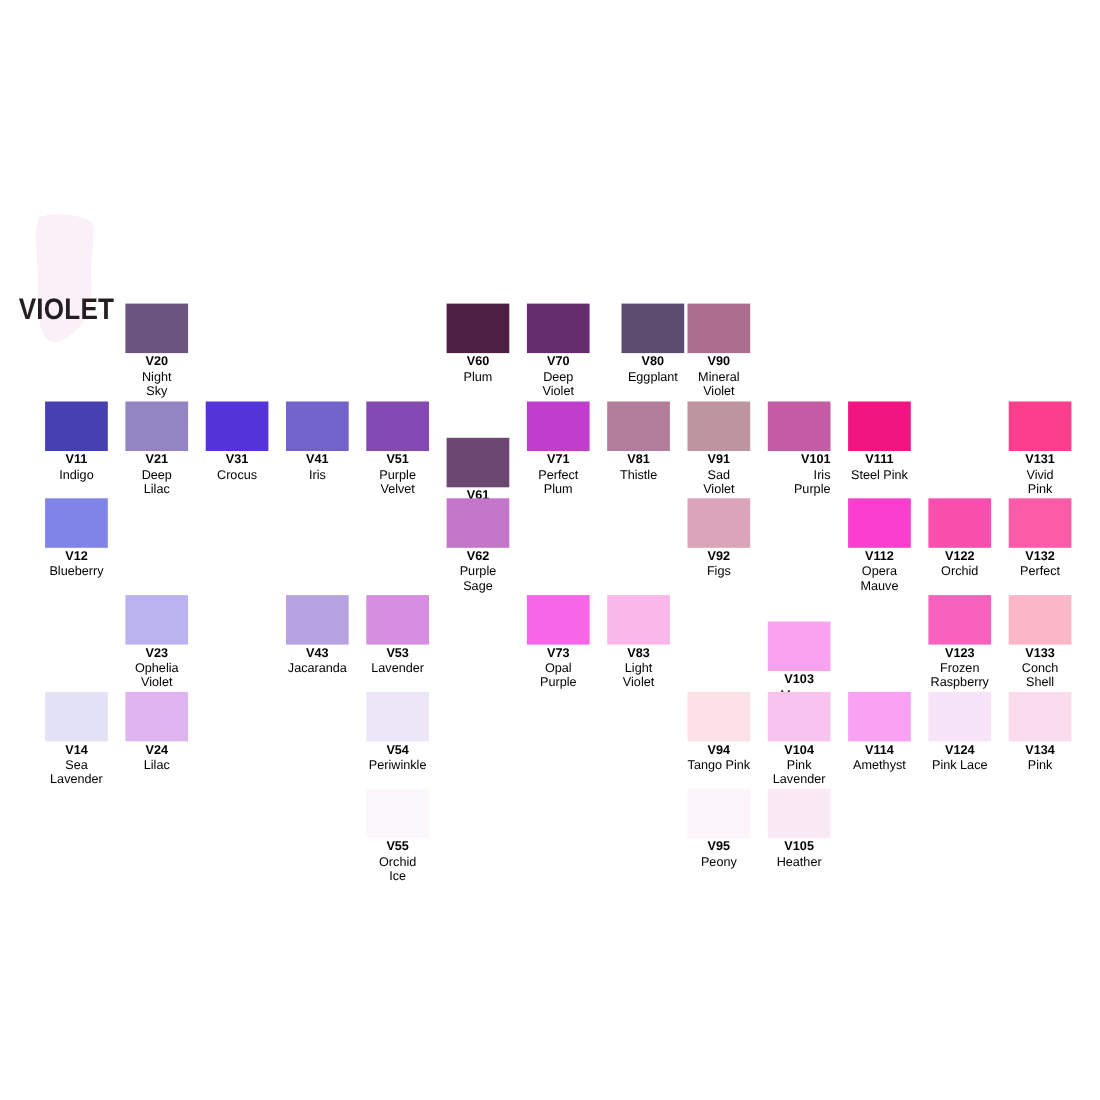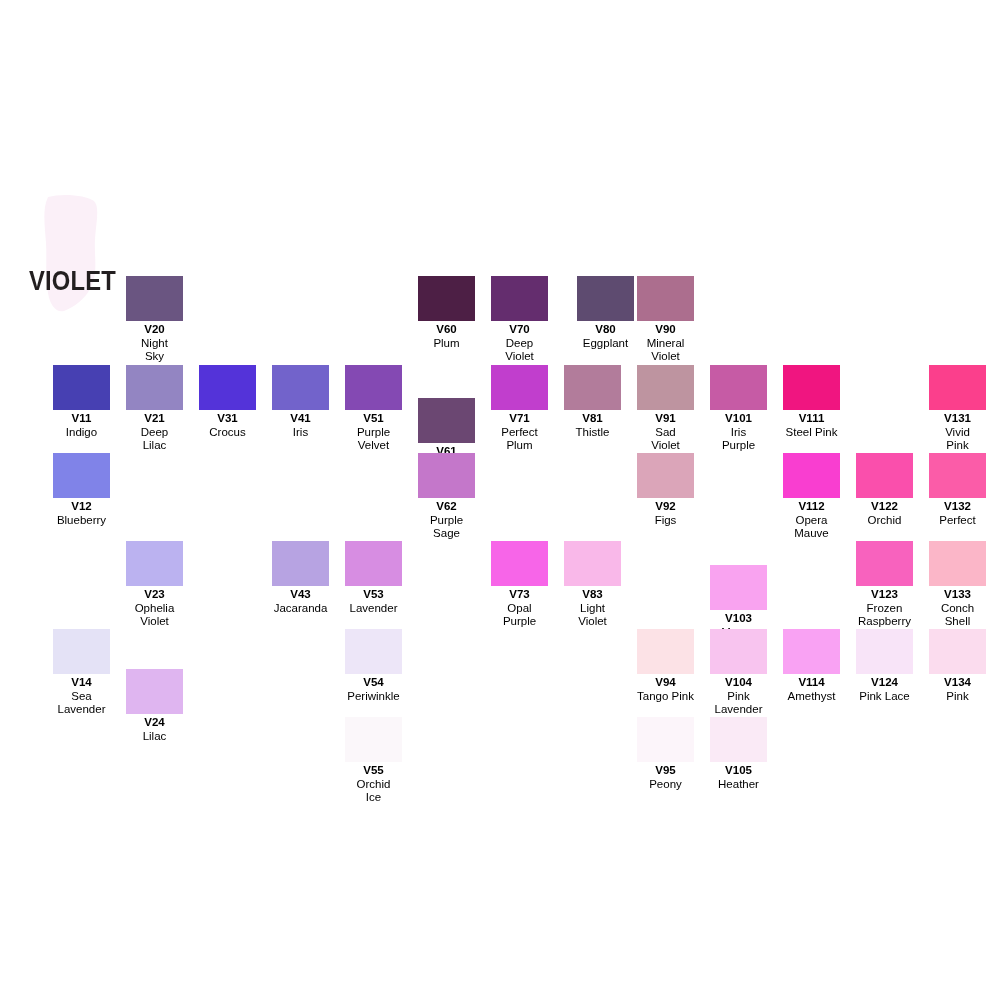--- a/index.html
+++ b/index.html
@@ -12,21 +12,21 @@
     width: 1000px;
     height: 1000px;
     position: relative;
     overflow: hidden;
     font-family: "Liberation Sans", sans-serif;
     -webkit-font-smoothing: antialiased;
   }
 
   #chart-root {
     position: absolute;
-    left: 16px;
+    left: 4px;
     top: 0;
     width: 880px;
     height: 1000px;
   }
 
   
   .brush-stroke {
     position: absolute;
     left: 18px;
     top: 193px;
@@ -163,21 +163,21 @@
         <div class="swatch-chip" title="#B27C9B" style="background: rgb(178, 124, 155);"></div>
         <div class="swatch-code">V81</div>
         <div class="swatch-name">Thistle</div>
       </div>
       <div class="swatch-cell" style="left: 621px; top: 365px;">
         <div class="swatch-chip" title="#BE94A0" style="background: rgb(190, 148, 160);"></div>
         <div class="swatch-code">V91</div>
         <div class="swatch-name">Sad
 Violet</div>
       </div>
-      <div class="swatch-cell" style="left: 694px; top: 365px;">
+      <div class="swatch-cell" style="left: 694px; top: 365px; text-align: right;">
         <div class="swatch-chip" title="#C65BA5" style="background: rgb(198, 91, 165);"></div>
         <div class="swatch-code">V101</div>
         <div class="swatch-name">Iris
 Purple</div>
       </div>
       <div class="swatch-cell" style="left: 767px; top: 365px;">
         <div class="swatch-chip" title="#F01580" style="background: rgb(240, 21, 128);"></div>
         <div class="swatch-code">V111</div>
         <div class="swatch-name">Steel Pink</div>
       </div>
@@ -263,21 +263,21 @@
         <div class="swatch-code">V133</div>
         <div class="swatch-name">Conch
 Shell</div>
       </div>
       <div class="swatch-cell" style="left: 37px; top: 629px;">
         <div class="swatch-chip" title="#E4E2F6" style="background: rgb(228, 226, 246);"></div>
         <div class="swatch-code">V14</div>
         <div class="swatch-name">Sea
 Lavender</div>
       </div>
-      <div class="swatch-cell" style="left: 110px; top: 629px; margin-top: 40px;">
+      <div class="swatch-cell" style="left: 110px; top: 629px;">
         <div class="swatch-chip" title="#DFB5F0" style="background: rgb(223, 181, 240);"></div>
         <div class="swatch-code">V24</div>
         <div class="swatch-name">Lilac</div>
       </div>
       <div class="swatch-cell" style="left: 329px; top: 629px;">
         <div class="swatch-chip" title="#EDE6F8" style="background: rgb(237, 230, 248);"></div>
         <div class="swatch-code">V54</div>
         <div class="swatch-name">Periwinkle</div>
       </div>
       <div class="swatch-cell" style="left: 621px; top: 629px;">

